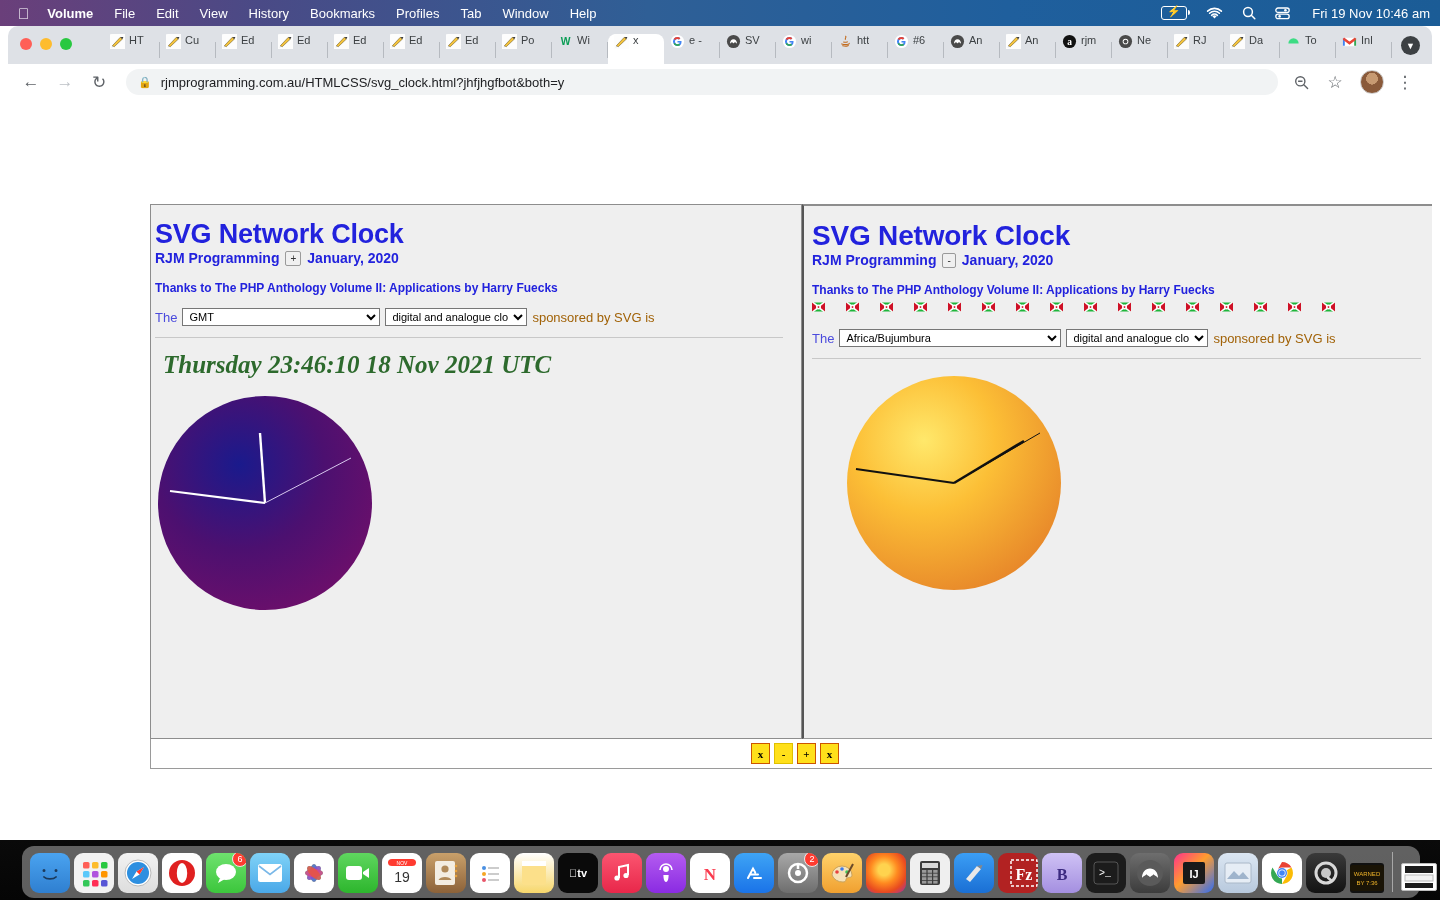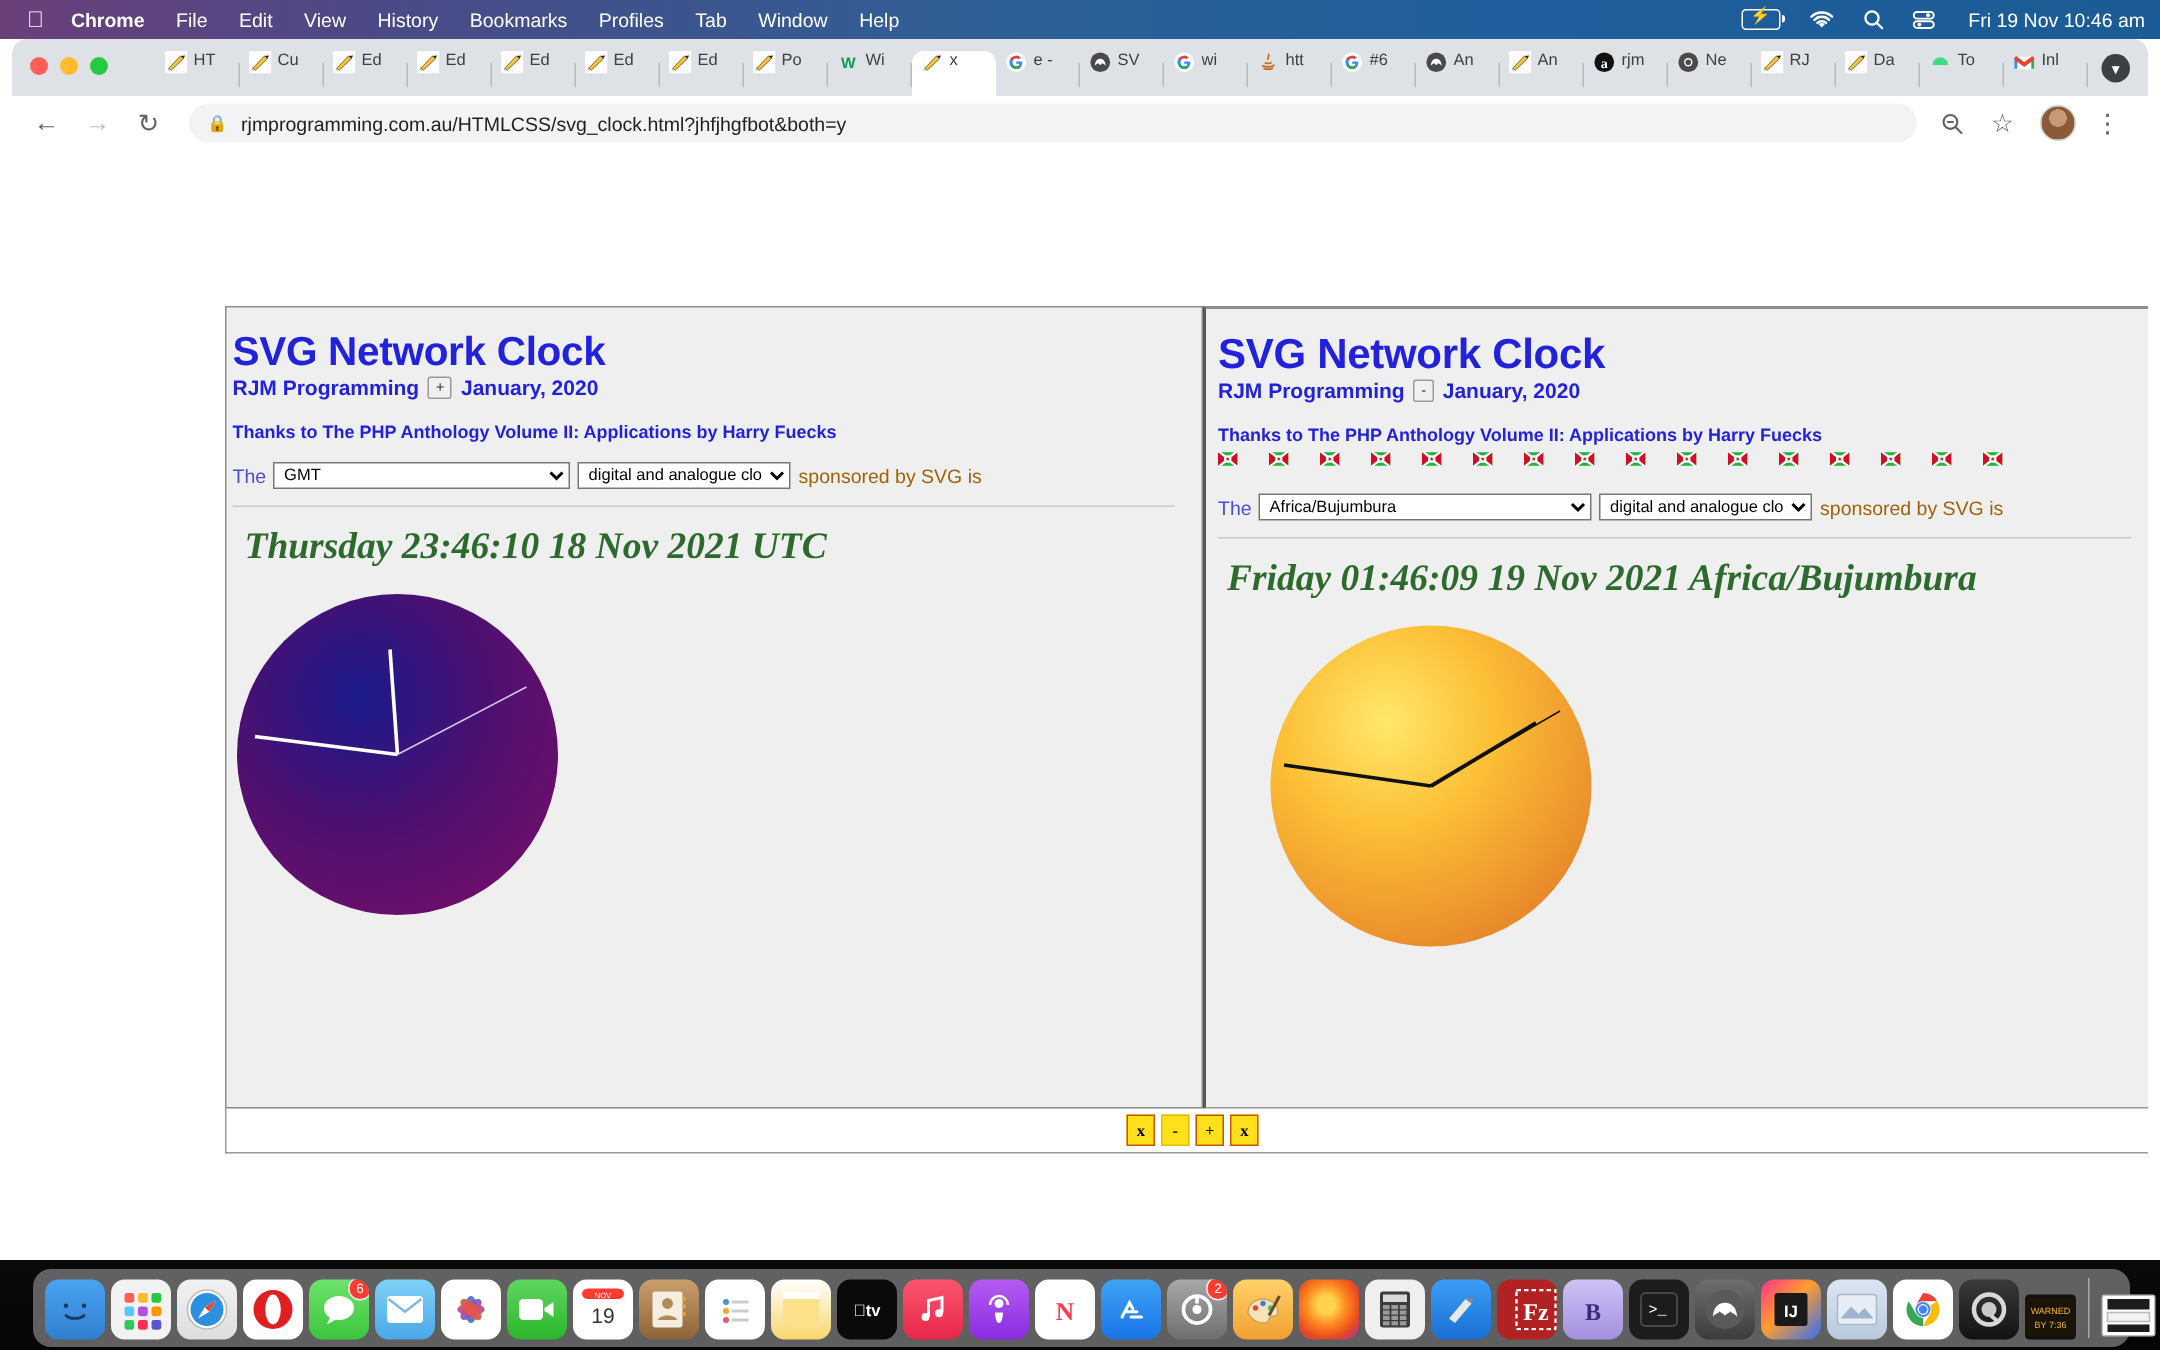--- a/index.html
+++ b/index.html
@@ -131,21 +131,21 @@
     border:1.5px solid #e9e9e9;font-family:"Liberation Sans",sans-serif;}
   .dsep{width:1px;height:40px;background:rgba(255,255,255,0.45);margin:0 6px 6px 6px;flex:0 0 1px;}
   .win{width:34px;height:26px;background:#fdfdfd;border:1px solid #bbb;border-radius:2px;
     margin:0 2px 7px 2px;flex:0 0 34px;position:relative;overflow:hidden;}
 </style>
 </head>
 <body>
 
 <div class="menubar">
   <span class="apple"></span>
-  <span class="mi bold">Chrome</span>
+  <span class="mi bold">Volume</span>
   <span class="mi">File</span>
   <span class="mi">Edit</span>
   <span class="mi">View</span>
   <span class="mi">History</span>
   <span class="mi">Bookmarks</span>
   <span class="mi">Profiles</span>
   <span class="mi">Tab</span>
   <span class="mi">Window</span>
   <span class="mi">Help</span>
   <span class="right">
@@ -588,21 +588,20 @@
                     <path d="M13 6.4 l.8 1.7 1.8.2-1.4 1.2.5 1.8-1.7-1-1.7 1 .5-1.8-1.4-1.2 1.8-.2z" fill="#ce1126"></path>
                   </svg></span>
               </div>
             <div class="ctrlrow">
               <span class="lab">The</span>
               <select class="tzr" id="tz-right"><option value="Africa/Bujumbura">Africa/Bujumbura</option><option value="GMT">GMT</option><option value="UTC">UTC</option><option value="Australia/Sydney">Australia/Sydney</option><option value="America/New_York">America/New_York</option><option value="Europe/London">Europe/London</option></select>
               <select class="mode" id="mode-right"><option value="digital and analogue clock">digital and analogue clock</option><option value="digital clock">digital clock</option><option value="analogue clock">analogue clock</option></select>
               <span class="sponsor">sponsored by SVG is</span>
             </div>
             <div class="hr"></div>
-            <div class="digital">Friday 01:46:09 19 Nov 2021 Africa/Bujumbura</div>
             <div class="clockface" style="margin-left:32px;">
               <svg width="225" height="225" viewBox="0 0 225 225">
                 <defs>
                   <radialGradient id="gR" cx="36%" cy="30%" r="74%">
                     <stop offset="0%" stop-color="#ffe86b"></stop>
                     <stop offset="45%" stop-color="#fcbf36"></stop>
                     <stop offset="100%" stop-color="#e8892a"></stop>
                   </radialGradient>
                 </defs>
                 <circle cx="110" cy="110" r="107" fill="url(#gR)"></circle>

